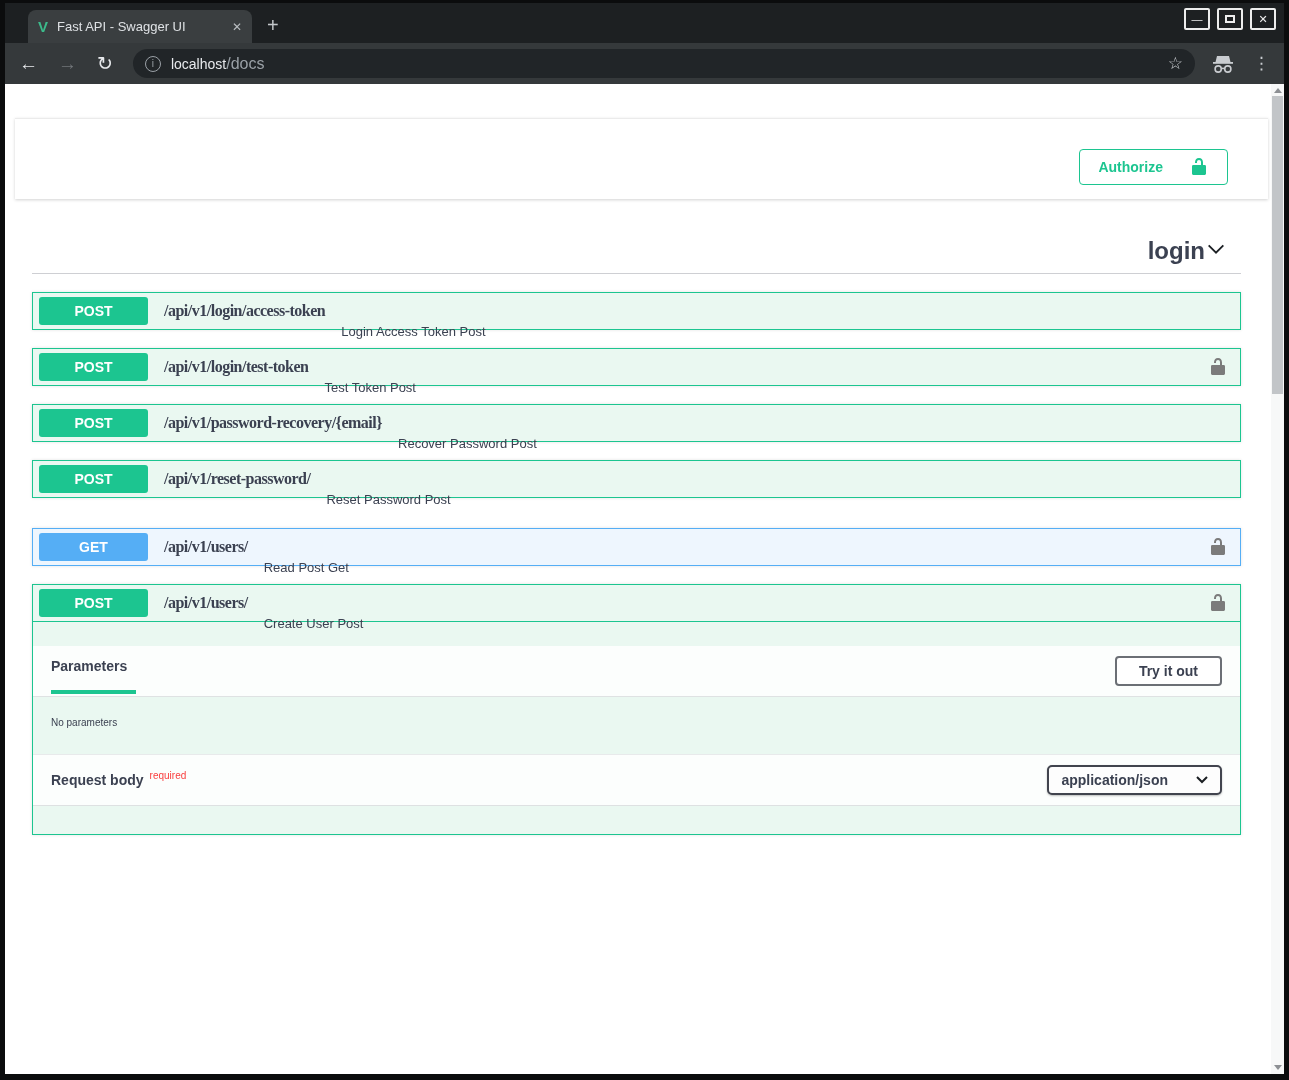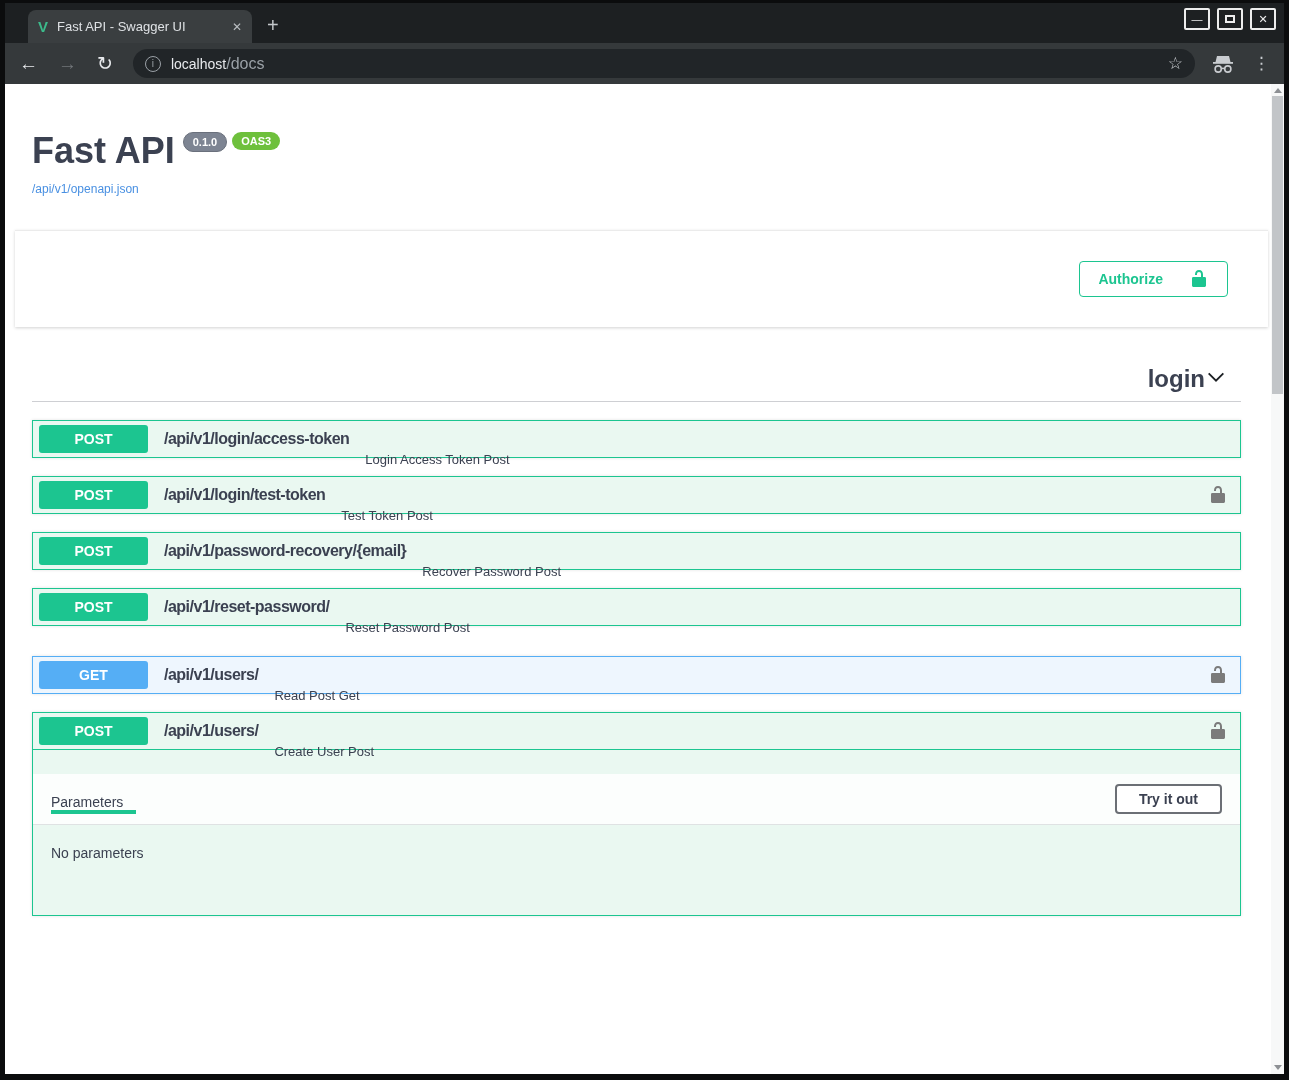--- a/index.html
+++ b/index.html
@@ -49,57 +49,57 @@
   
   .info { padding-top:46px; }
   h1.api-title { font-size:36px; color:#3b4151; font-weight:bold; display:inline-block; }
   .badges { display:inline-block; vertical-align:top; margin-left:8px; margin-top:2px; }
   .pill { display:inline-block; font-size:11px; font-weight:bold; color:#fff; border-radius:50px;
           padding:3px 9px; vertical-align:top; }
   .pill.version { background:#7d8492; border:1px solid #6a707c; margin-right:5px; }
   .pill.oas { background:#6ec03c; }
   .spec-link { display:block; margin-top:10px; font-size:12px; color:#4990e2; text-decoration:none; }
 
-  .scheme-container { margin:34px -27px 0 -17px; padding:30px 40px 30px 0; background:#fff;
+  .scheme-container { margin:34px -27px 0 -17px; padding:30px 40px 14px 0; background:#fff;
                       box-shadow:0 1px 3px rgba(0,0,0,.18); border-top:1px solid #ebebeb; }
   .auth-wrap { display:flex; justify-content:flex-end; }
   .btn-authorize { display:flex; align-items:center; gap:26px; background:#fff; border:1px solid #1cc590;
                    color:#1cc590; font-weight:bold; font-size:14px; padding:7px 18px; border-radius:4px; }
   .btn-authorize svg { fill:#1cc590; }
 
   .opblock-tag-section { margin-top:30px; }
   .tag-header { display:flex; align-items:center; justify-content:flex-end; padding:8px 14px 8px 0;
                 border-bottom:1px solid rgba(59,65,81,.25); }
   .tag-name { font-size:24px; font-weight:bold; color:#3b4151; }
   .tag-arrow svg { stroke:#1b1f23; }
 
   .opblock { border:1px solid #1cc590; border-radius:0; margin-top:18px;
              box-shadow:0 0 3px rgba(0,0,0,.12); background:#eaf8f1; }
   .opblock.get { border-color:#55aef5; background:#eef6fe; }
   .op-summary { display:flex; align-items:center; height:36px; padding:0 12px 0 6px; cursor:pointer; }
   .method-badge { width:109px; text-align:center; font-size:14px; font-weight:bold; color:#fff;
                   background:#1cc590; border-radius:3px; padding:6px 0; flex:none; }
   .opblock.get .method-badge { background:#55aef5; }
-  .op-path { font-family:Liberation Sans, sans-serif; font-weight:bold; font-size:16px;
+  .op-path { font-family:Liberation Serif, serif; font-weight:bold; font-size:16px;
              color:#3b4151; margin-left:16px; letter-spacing:-0.5px; }
   .op-summary-desc { font-size:13px; color:#3b4151; margin-left:16px;margin-top:40px; }
   .lock-btn { margin-left:auto; background:none; border:none; display:flex; align-items:center; }
   .lock-btn svg { fill:#7b7b7b; }
 
   
   .op-body { border-top:1px solid #1cc590; padding-bottom:0; }
   .op-desc-bar { margin:18px 18px 0 18px; background:#41444e; border-radius:4px; padding:8px 14px;
                  color:#fff; font-family:"DejaVu Sans Mono","Liberation Mono",monospace; font-size:13px; font-weight:bold; }
   .section-header { margin-top:24px; background:rgba(255,255,255,.85); border-bottom:1px solid rgba(59,65,81,.15);
                     display:flex; align-items:center; justify-content:space-between; padding:10px 18px 0 18px; min-height:49px; }
-  .param-tab { font-size:14px; font-weight:normal; color:#3b4151; padding-bottom:4px; position:relative; }
+  .param-tab { font-size:14px; font-weight:bold; color:#3b4151; padding-bottom:20px; position:relative; }
   .param-tab:after { content:""; position:absolute; left:0; bottom:0; width:85px; height:4px; background:#1cc590; }
   .btn-tryout { background:#fff; border:2px solid #6b6f75; border-radius:4px; color:#3b4151;
                 font-size:14px; font-weight:bold; padding:5px 22px; margin-bottom:10px; }
-  .no-params { padding:20px 18px 26px 18px; font-size:14px; color:#3b4151; }
+  .no-params { padding:20px 18px 26px 18px; font-size:10px; color:#3b4151; }
   .section-header.reqbody { margin-top:0; border-top:1px solid rgba(59,65,81,.10); padding-bottom:10px; }
   .reqbody-label { font-size:14px; font-weight:bold; color:#3b4151; }
   .required-flag { font-size:10px; color:#f93e3e; position:relative; top:-6px; margin-left:6px; }
   .media-select { display:flex; align-items:center; gap:28px; background:#fdfdfd; border:2px solid #41444e;
                   border-radius:5px; padding:5px 12px; font-size:14px; font-weight:bold; color:#3b4151;
                   box-shadow:0 1px 2px rgba(0,0,0,.25); }
   .media-select svg { stroke:#1b1f23; }
   .model-tabs { padding:28px 18px 0 18px; font-size:12px; color:#3b4151; display:flex; align-items:center; }
 
   .inc-svg { display:block; }
@@ -143,26 +143,20 @@
         <circle cx="16.8" cy="15" r="3.1" fill="none" stroke="#c9ccd0" stroke-width="1.6"></circle>
         <path d="M10.3 15 Q12 13.6 13.7 15" fill="none" stroke="#c9ccd0" stroke-width="1.4"></path>
       </svg>
       <span class="dots">⋮</span>
     </div>
   </div>
 
   <div class="viewport">
     <div class="page">
 
-      <div class="info">
-        <h1 class="api-title">Fast API</h1><span class="badges">
-          <span class="pill version">0.1.0</span><span class="pill oas">OAS3</span>
-        </span>
-        <a class="spec-link" href="#">/api/v1/openapi.json</a>
-      </div>
 
       <div class="scheme-container">
         <div class="auth-wrap">
           <button class="btn-authorize">
             <span>Authorize</span>
             <svg width="20" height="20" viewBox="0 0 20 20">
               <path d="M15.8 8H14V5.6C14 2.703 12.665 1 10 1 7.334 1 6 2.703 6 5.6V6h2v-.801C8 3.754 8.797 3 10 3c1.203 0 2 .754 2 2.199V8H4.2C3.55 8 3 8.646 3 9.4v7.2c0 .754.55 1.4 1.2 1.4h11.6c.65 0 1.2-.646 1.2-1.4V9.4c0-.754-.55-1.4-1.2-1.4z"></path>
             </svg>
           </button>
         </div>
@@ -244,20 +238,31 @@
           </div>
 
           <div class="op-body">
 
             <div class="section-header">
               <span class="param-tab">Parameters</span>
               <button class="btn-tryout">Try it out</button>
             </div>
             <div class="no-params">No parameters</div>
 
+            <div class="section-header reqbody">
+              <span>
+                <span class="reqbody-label">Request body</span><span class="required-flag">required</span>
+              </span>
+              <div class="media-select">
+                <span>application/json</span>
+                <svg width="12" height="8" viewBox="0 0 12 8">
+                    <path d="M1 1 l5 5 5-5" fill="none" stroke-width="2"></path>
+                  </svg>
+              </div>
+            </div>
 
             <div class="model-tabs">
               
               
               
             </div>
 
           </div>
         </div>
       </div>

